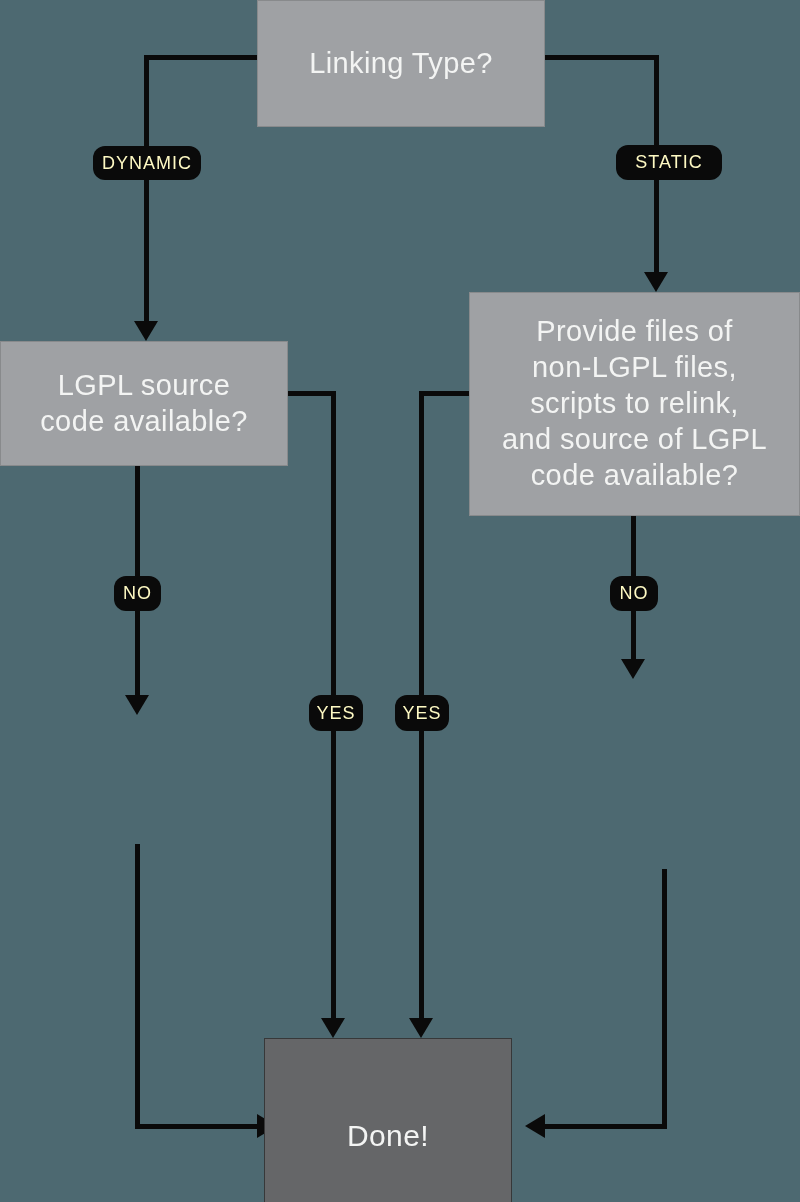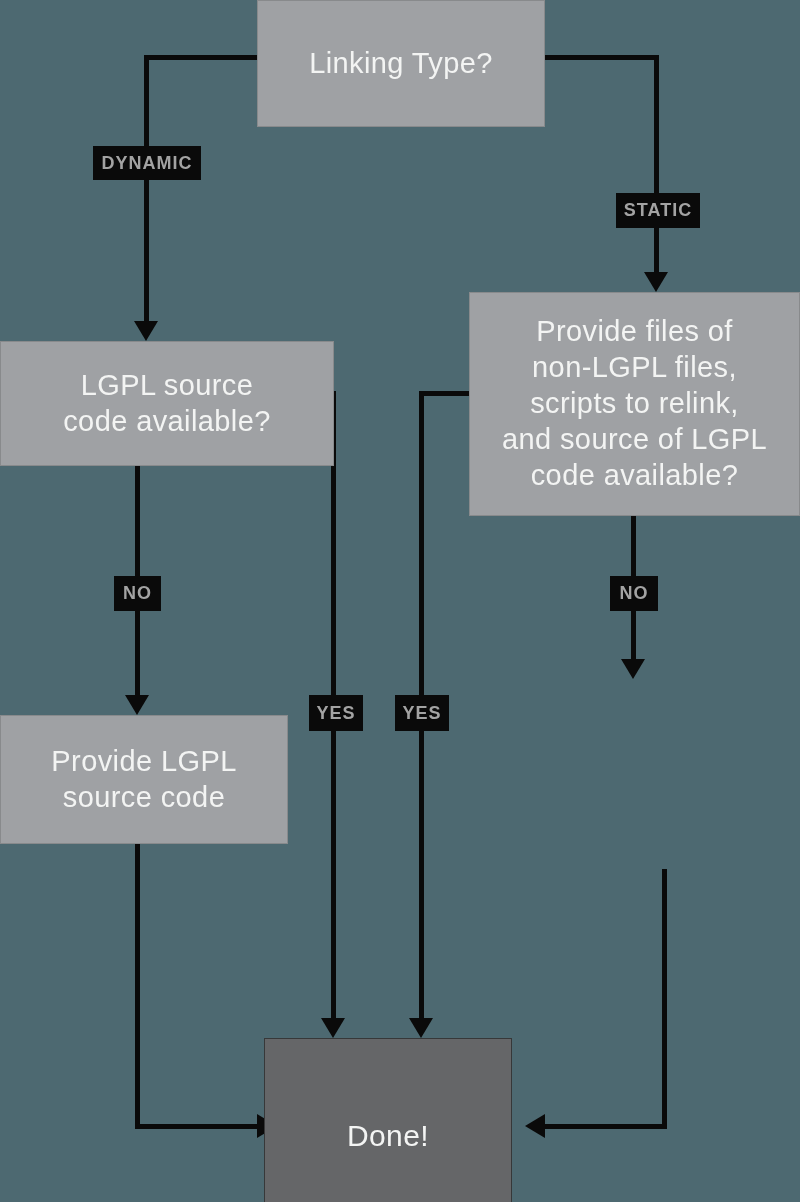--- a/index.html
+++ b/index.html
@@ -24,23 +24,23 @@
     font-size:29px;font-weight:300;line-height:1.24;letter-spacing:0.4px;
     border:1px solid rgba(0,0,0,0.14);
   }
   .node.done{
     background:var(--done);
     border:1px solid rgba(0,0,0,0.45);
     font-size:30px;
   }
   .tag{
     position:absolute;box-sizing:border-box;
-    background:var(--ink);color:#a3a3a3;
+    background:var(--ink);color:#fef9c3;
     display:flex;align-items:center;justify-content:center;
-    font-size:18px;font-weight:700;letter-spacing:1px;
+    font-size:18px;font-weight:400;letter-spacing:1px;border-radius:12px;
   }
   .line{position:absolute;background:var(--ink);}
   .arrow{position:absolute;width:0;height:0;}
   .arrow.down{border-left:12px solid transparent;border-right:12px solid transparent;border-top:20px solid var(--ink);}
   .arrow.right{border-top:12px solid transparent;border-bottom:12px solid transparent;border-left:20px solid var(--ink);}
   .arrow.left{border-top:12px solid transparent;border-bottom:12px solid transparent;border-right:20px solid var(--ink);}
 </style>
 </head>
 <body>
 
@@ -71,38 +71,36 @@
   <div class="line" style="left:135px;top:844px;width:5px;height:285px;"></div>
   <div class="line" style="left:135px;top:1124px;width:122px;height:5px;"></div>
   <div class="arrow right" style="left:257px;top:1114px;"></div>
 
   <div class="line" style="left:662px;top:869px;width:5px;height:260px;"></div>
   <div class="line" style="left:545px;top:1124px;width:122px;height:5px;"></div>
   <div class="arrow left" style="left:525px;top:1114px;"></div>
 
   <div class="node" style="left:257px;top:0px;width:288px;height:127px;">Linking Type?</div>
 
-  <div class="node" style="left:0px;top:341px;width:334px;height:125px;">LGPL source
+  <div class="node" style="left:0px;top:341px;width:288px;height:125px;">LGPL source
 code available?</div>
 
   <div class="node" style="left:469px;top:292px;width:331px;height:224px;">Provide files of
 non-LGPL files,
 scripts to relink,
 and source of LGPL
 code available?</div>
 
-  <div class="node" style="left:0px;top:715px;width:288px;height:129px;">Provide LGPL
-source code</div>
 
 
   <div class="node done" style="left:264px;top:1038px;width:248px;height:196px;">Done!</div>
 
   <div class="tag" style="left:93px;top:146px;width:108px;height:34px;">DYNAMIC</div>
 
-  <div class="tag" style="left:616px;top:145px;width:84px;height:35px;margin-top:48px;">STATIC</div>
+  <div class="tag" style="left:616px;top:145px;width:106px;height:35px;">STATIC</div>
 
   <div class="tag" style="left:114px;top:576px;width:47px;height:35px;">NO</div>
 
   <div class="tag" style="left:610px;top:576px;width:48px;height:35px;">NO</div>
 
   <div class="tag" style="left:309px;top:695px;width:54px;height:36px;">YES</div>
 
   <div class="tag" style="left:395px;top:695px;width:54px;height:36px;">YES</div>
 
 </div>

